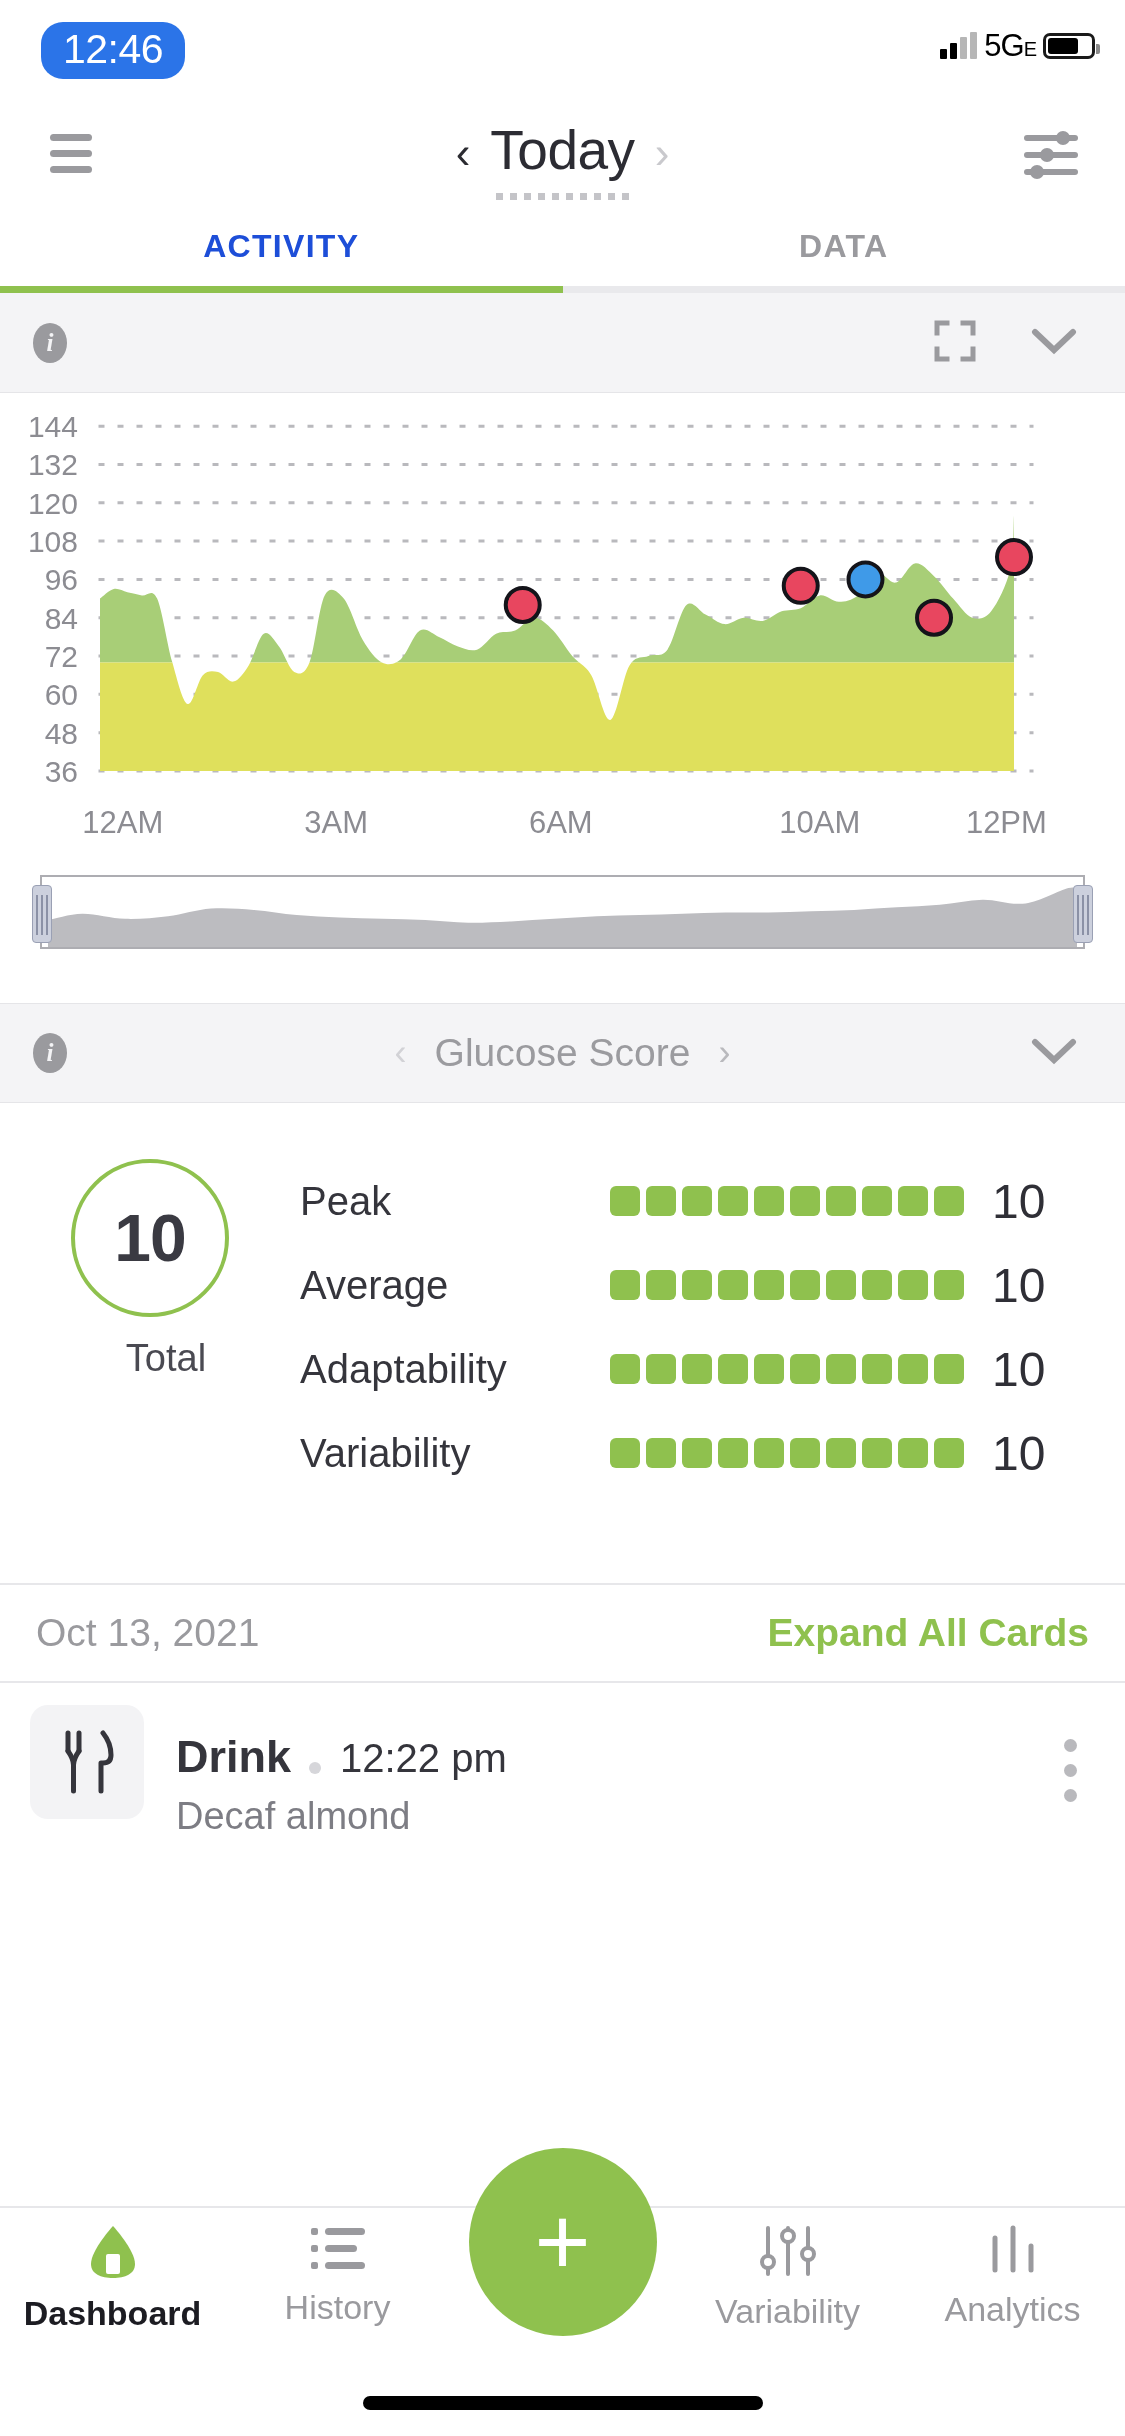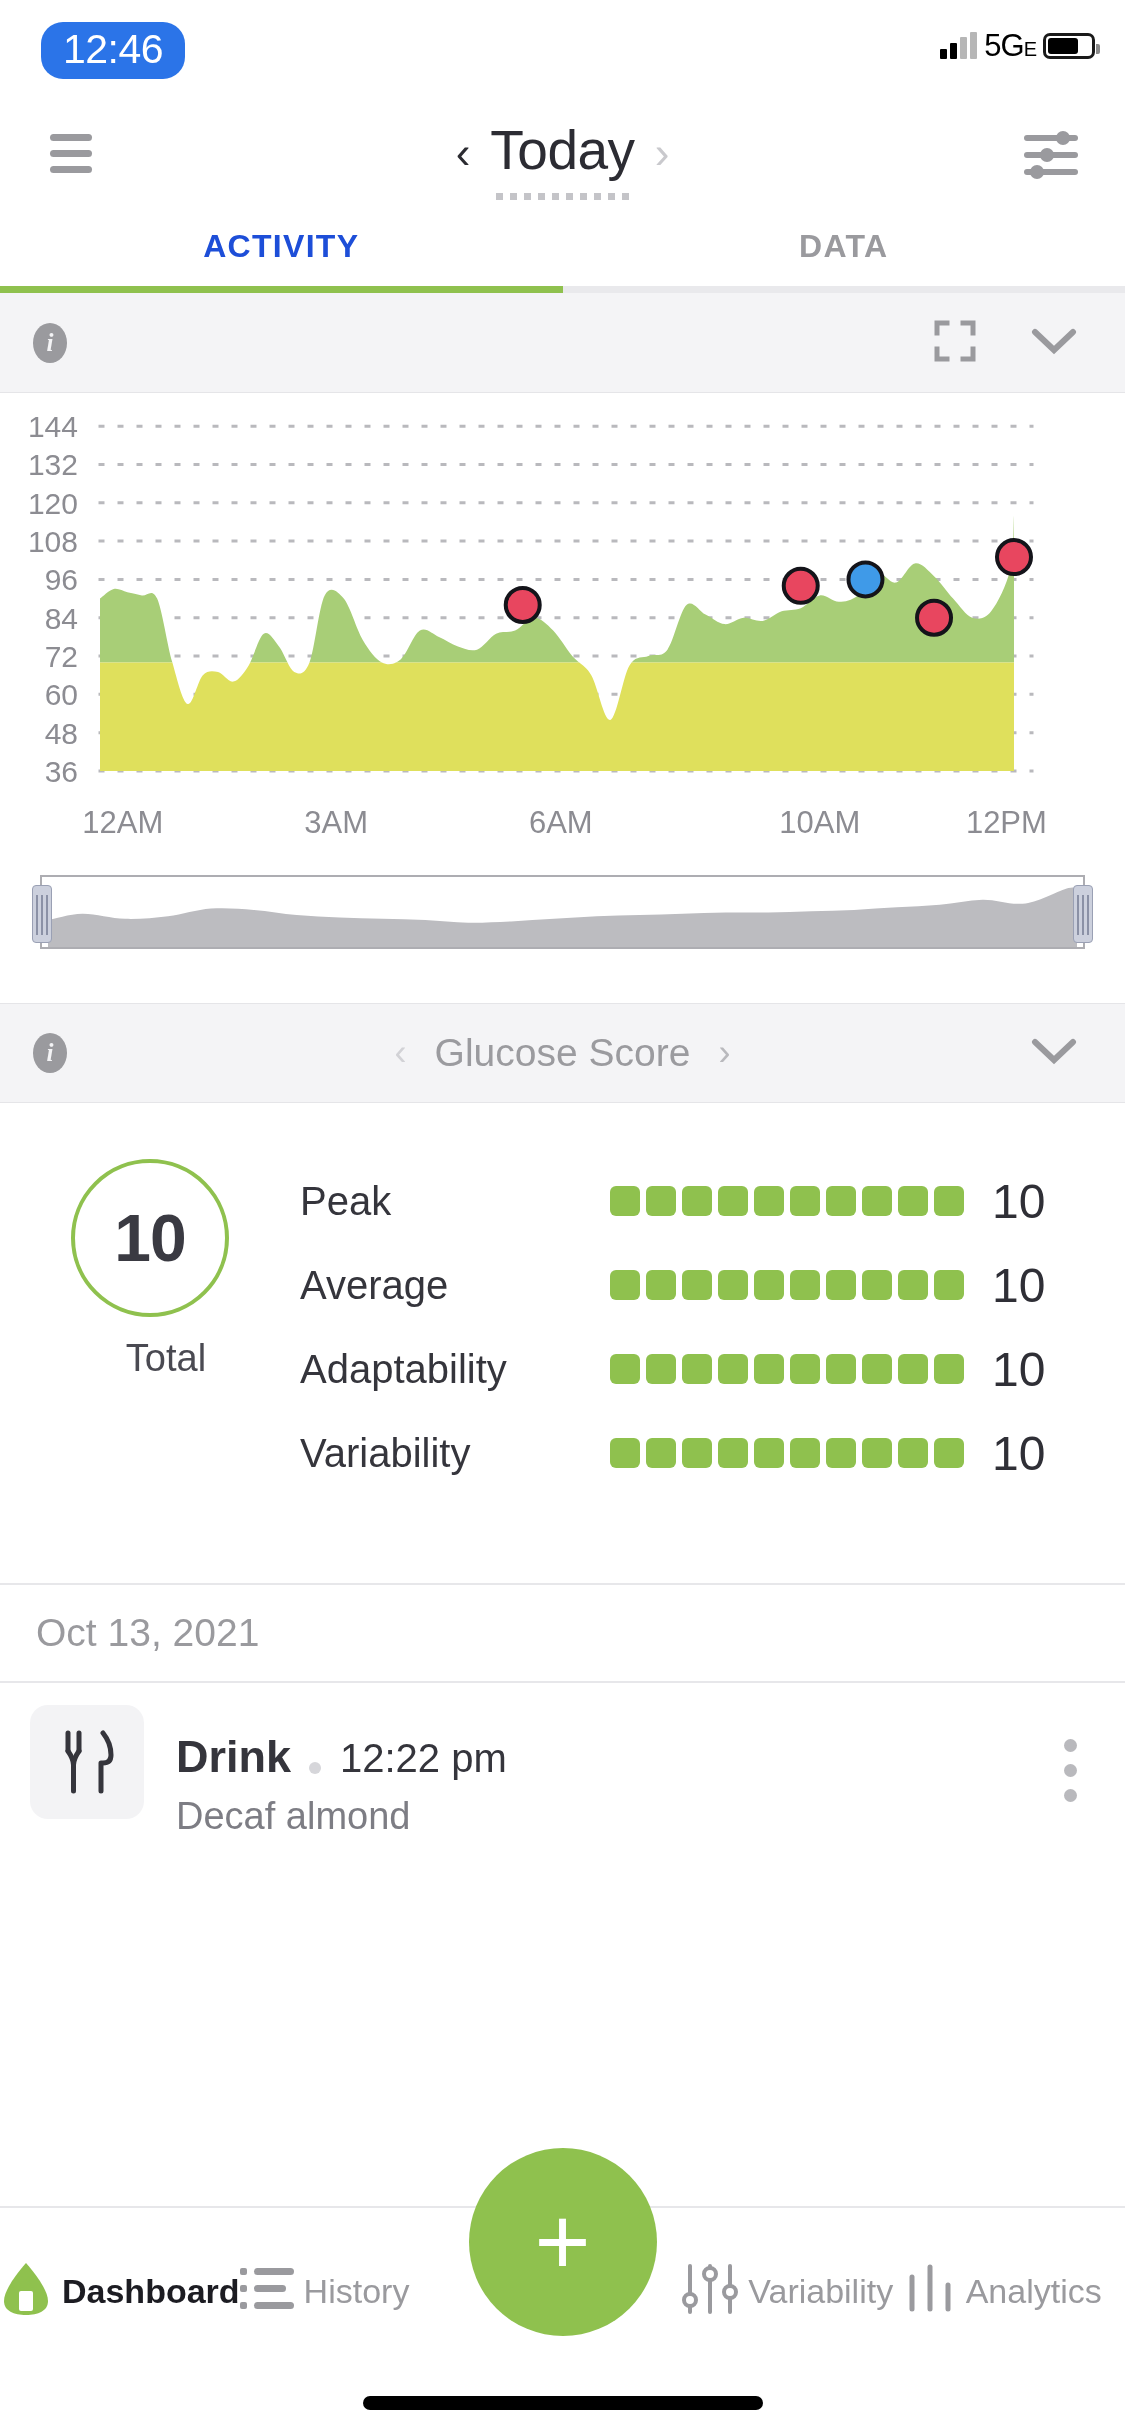--- a/index.html
+++ b/index.html
@@ -170,21 +170,21 @@
   .kebab { position:absolute; right:48px; top:56px; }
   .kebab i { display:block; width:13px; height:13px; border-radius:50%;
     background:#b9b9bd; margin-bottom:12px; }
 
   
   .bottomnav {
     position:absolute; left:0; right:0; bottom:0; height:230px;
     background:#fff; border-top:2px solid #e7e7ea;
   }
   .nav-items { display:flex; height:150px; padding-top:16px;}
-  .nav-item { flex:1; display:flex; flex-direction:row; align-items:center; gap:10px;}
+  .nav-item { flex:1; display:flex; flex-direction:column; align-items:center; gap:10px;}
   .nav-item.center { visibility:hidden; }
   .nav-label { font-size:34px; }
   .nav-item.active .nav-label { color:#1c1c22; font-weight:700; }
   .nav-item .nav-label { color:#9a9a9e; }
   .fab {
     position:absolute; left:50%; transform:translateX(-50%);
     top:-60px; width:188px; height:188px; border-radius:50%;
     background:#8fc14e; display:flex; align-items:center; justify-content:center;
   }
   .fab b { color:#fff; font-size:96px; font-weight:300; line-height:0.7; }
@@ -434,20 +434,21 @@
         <span class="metric-val">10</span>
       </div>
     </div>
 </div>
 
 <div class="sep"></div>
 
 
 <div class="date-row">
   <span class="date-txt">Oct 13, 2021</span>
+  <span class="expand-all">Expand All Cards</span>
 </div>
 
 
 <div class="entry">
   <span class="entry-icon">
     <svg width="58" height="66" viewBox="0 0 58 66">
       <g stroke="#35353c" stroke-width="5" fill="none" stroke-linecap="round">
         <line x1="10" y1="4" x2="10" y2="22"></line>
         <line x1="21" y1="4" x2="21" y2="22"></line>
         <path d="M10 22 q5.5 8 5.5 14 V62"></path>

